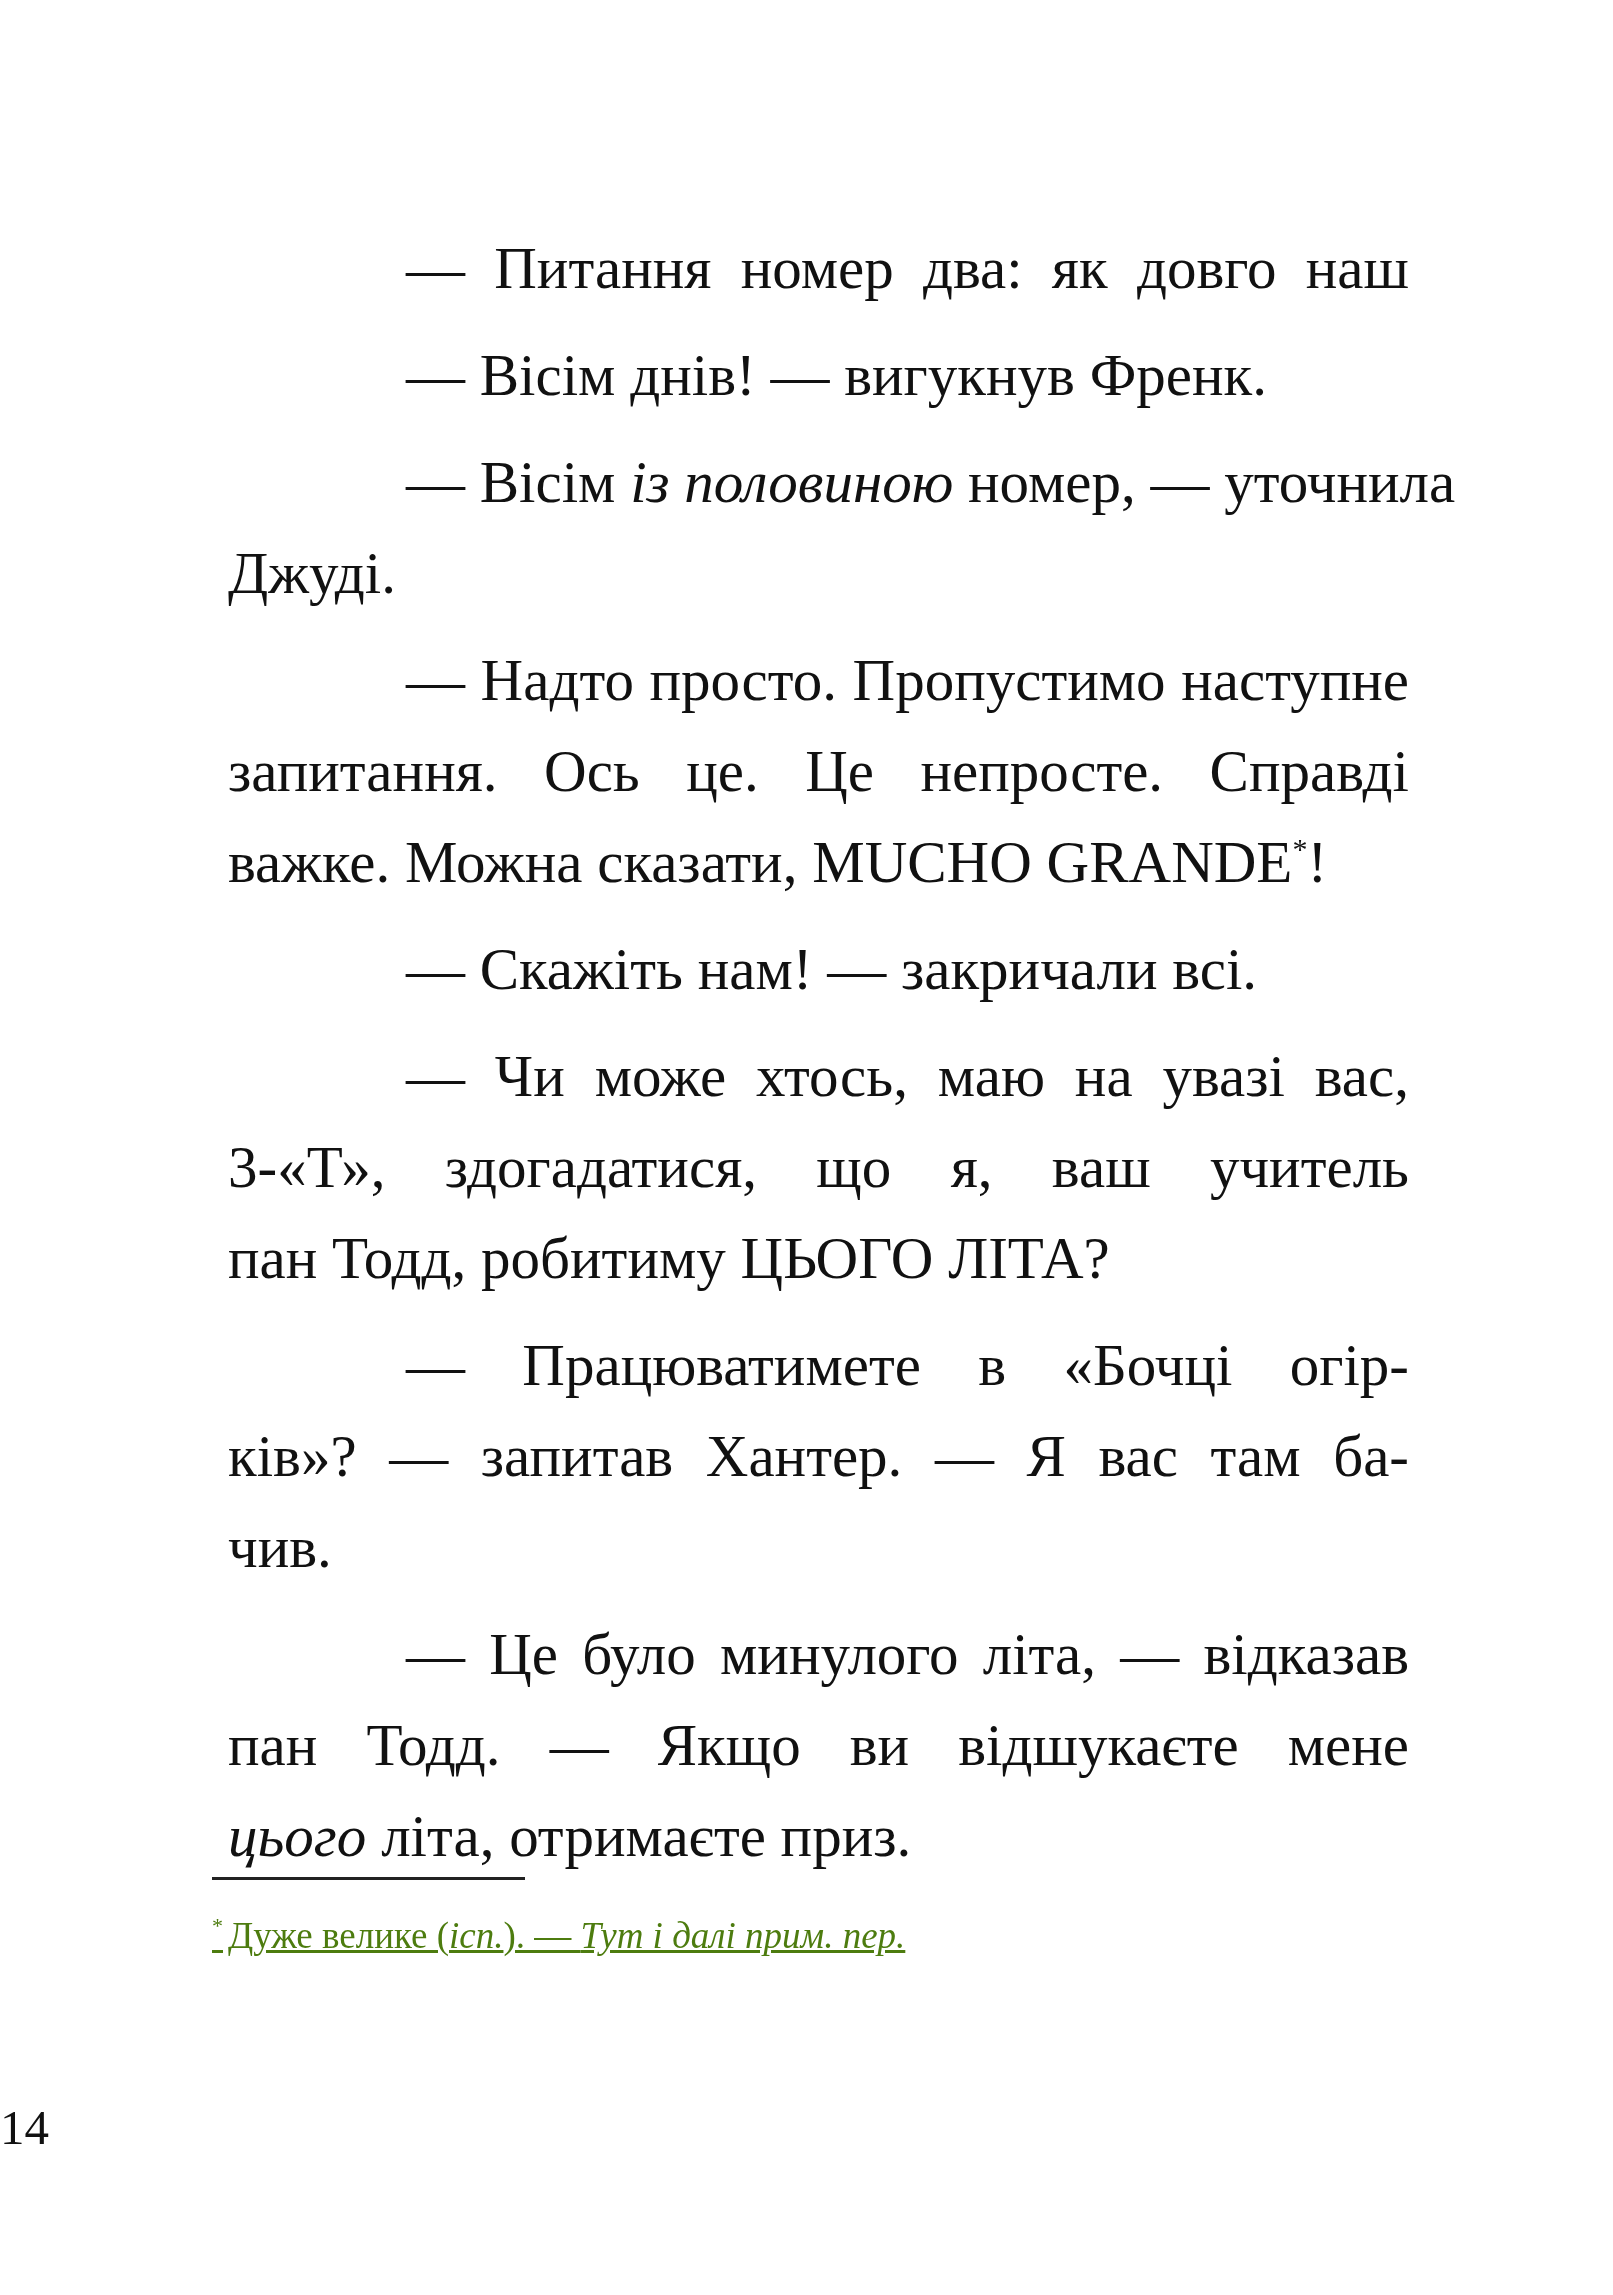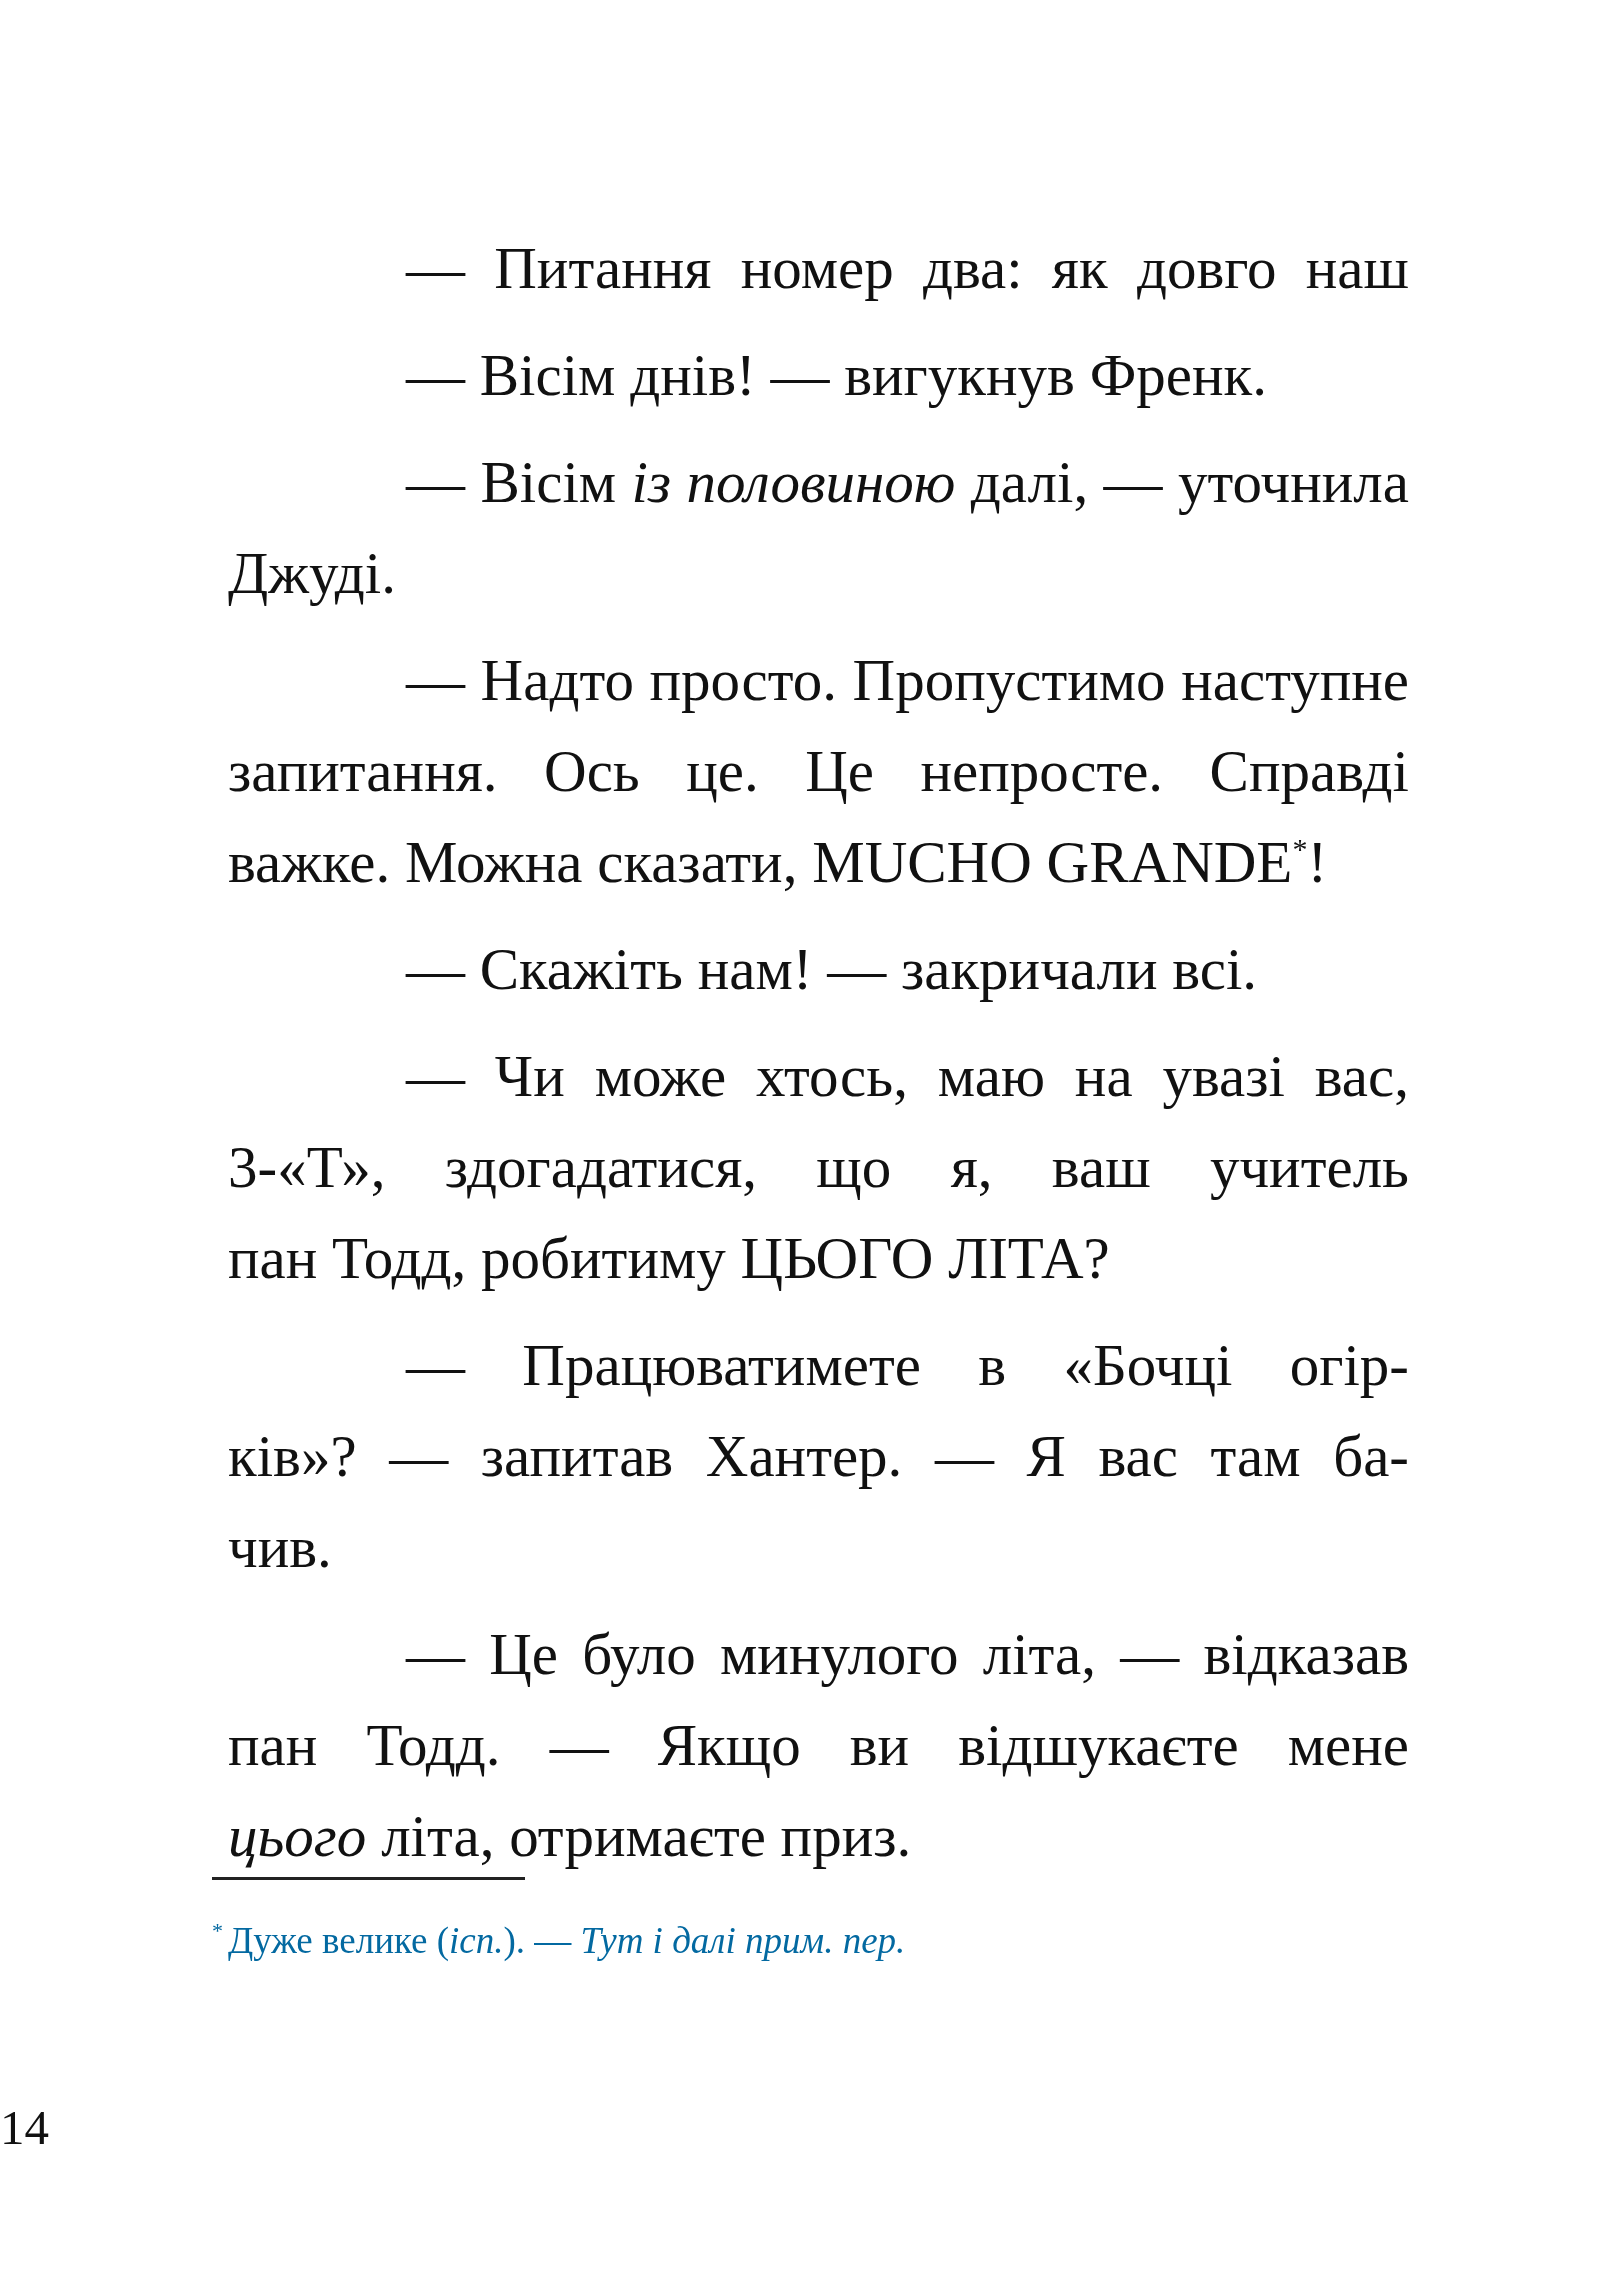--- a/index.html
+++ b/index.html
@@ -14,21 +14,21 @@
   .line { display: block; white-space: nowrap; }
   .line.just { text-align: justify; text-align-last: justify; }
   em { font-style: italic; }
   sup.fnref { font-size: 30px; vertical-align: 23.5px; line-height: 0; }
   .footnote-rule {
     position: absolute; left: 212px; top: 1877px; width: 313px; height: 2.5px; background: #222;
   }
   .footnote {
     position: absolute; left: 212px; top: 1906px; width: 1213px;
     font-family: "Liberation Serif", "DejaVu Serif", serif;
-    font-size: 37px; line-height: 50px; color: #0369a1; white-space: nowrap;
+    font-size: 37px; line-height: 39px; color: #4d7c0f; white-space: nowrap; text-decoration: underline;
   }
   .footnote .star { font-size: 22px; vertical-align: 15px; margin-right: 5px; }
   .page-number {
     position: absolute; left: 0; width: 1613px; top: 2099px; text-align: left;
     font-family: "Liberation Serif", "DejaVu Serif", serif; font-size: 49px; color: #111;
   }
 </style>
 </head>
 <body>
 
@@ -37,21 +37,21 @@
 
     <p class="para">
       <span class="line just">— Питання номер два: як довго наш</span>
     </p>
 
     <p class="para">
       <span class="line">— Вісім днів! — вигукнув Френк.</span>
     </p>
 
     <p class="para">
-      <span class="line just"><span>— Вісім </span><em>із половиною</em><span> далі, — уточнила</span></span>
+      <span class="line just"><span>— Вісім </span><em>із половиною</em><span> номер, — уточнила</span></span>
       <span class="line" style="text-indent:0">Джуді.</span>
     </p>
 
     <p class="para">
       <span class="line just">— Надто просто. Пропустимо наступне</span>
       <span class="line just" style="text-indent:0">запитання. Ось це. Це непросте. Справді</span>
       <span class="line" style="text-indent:0"><span>важке. Можна сказати, MUCHO GRANDE</span><sup class="fnref">*</sup><span>!</span></span>
     </p>
 
     <p class="para">

